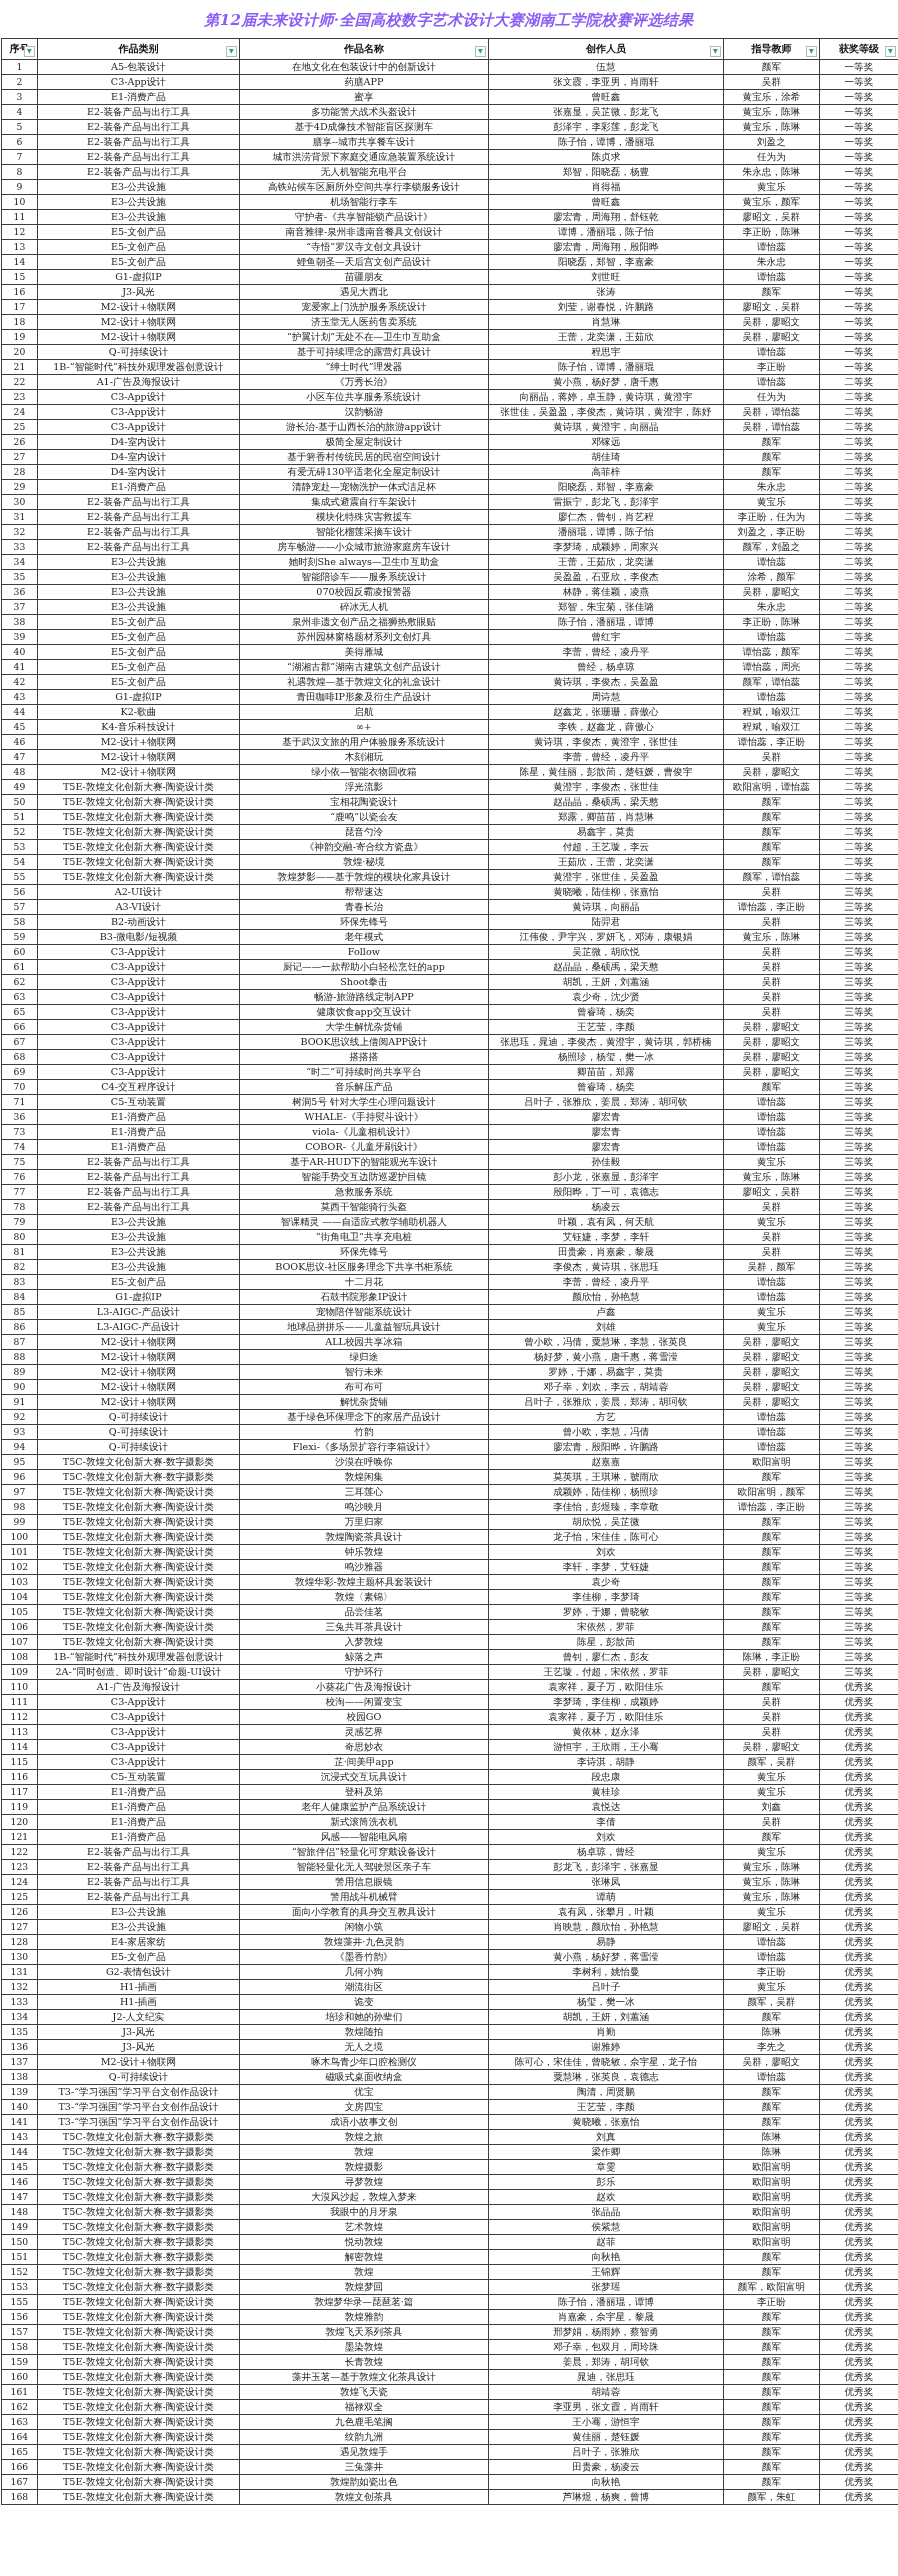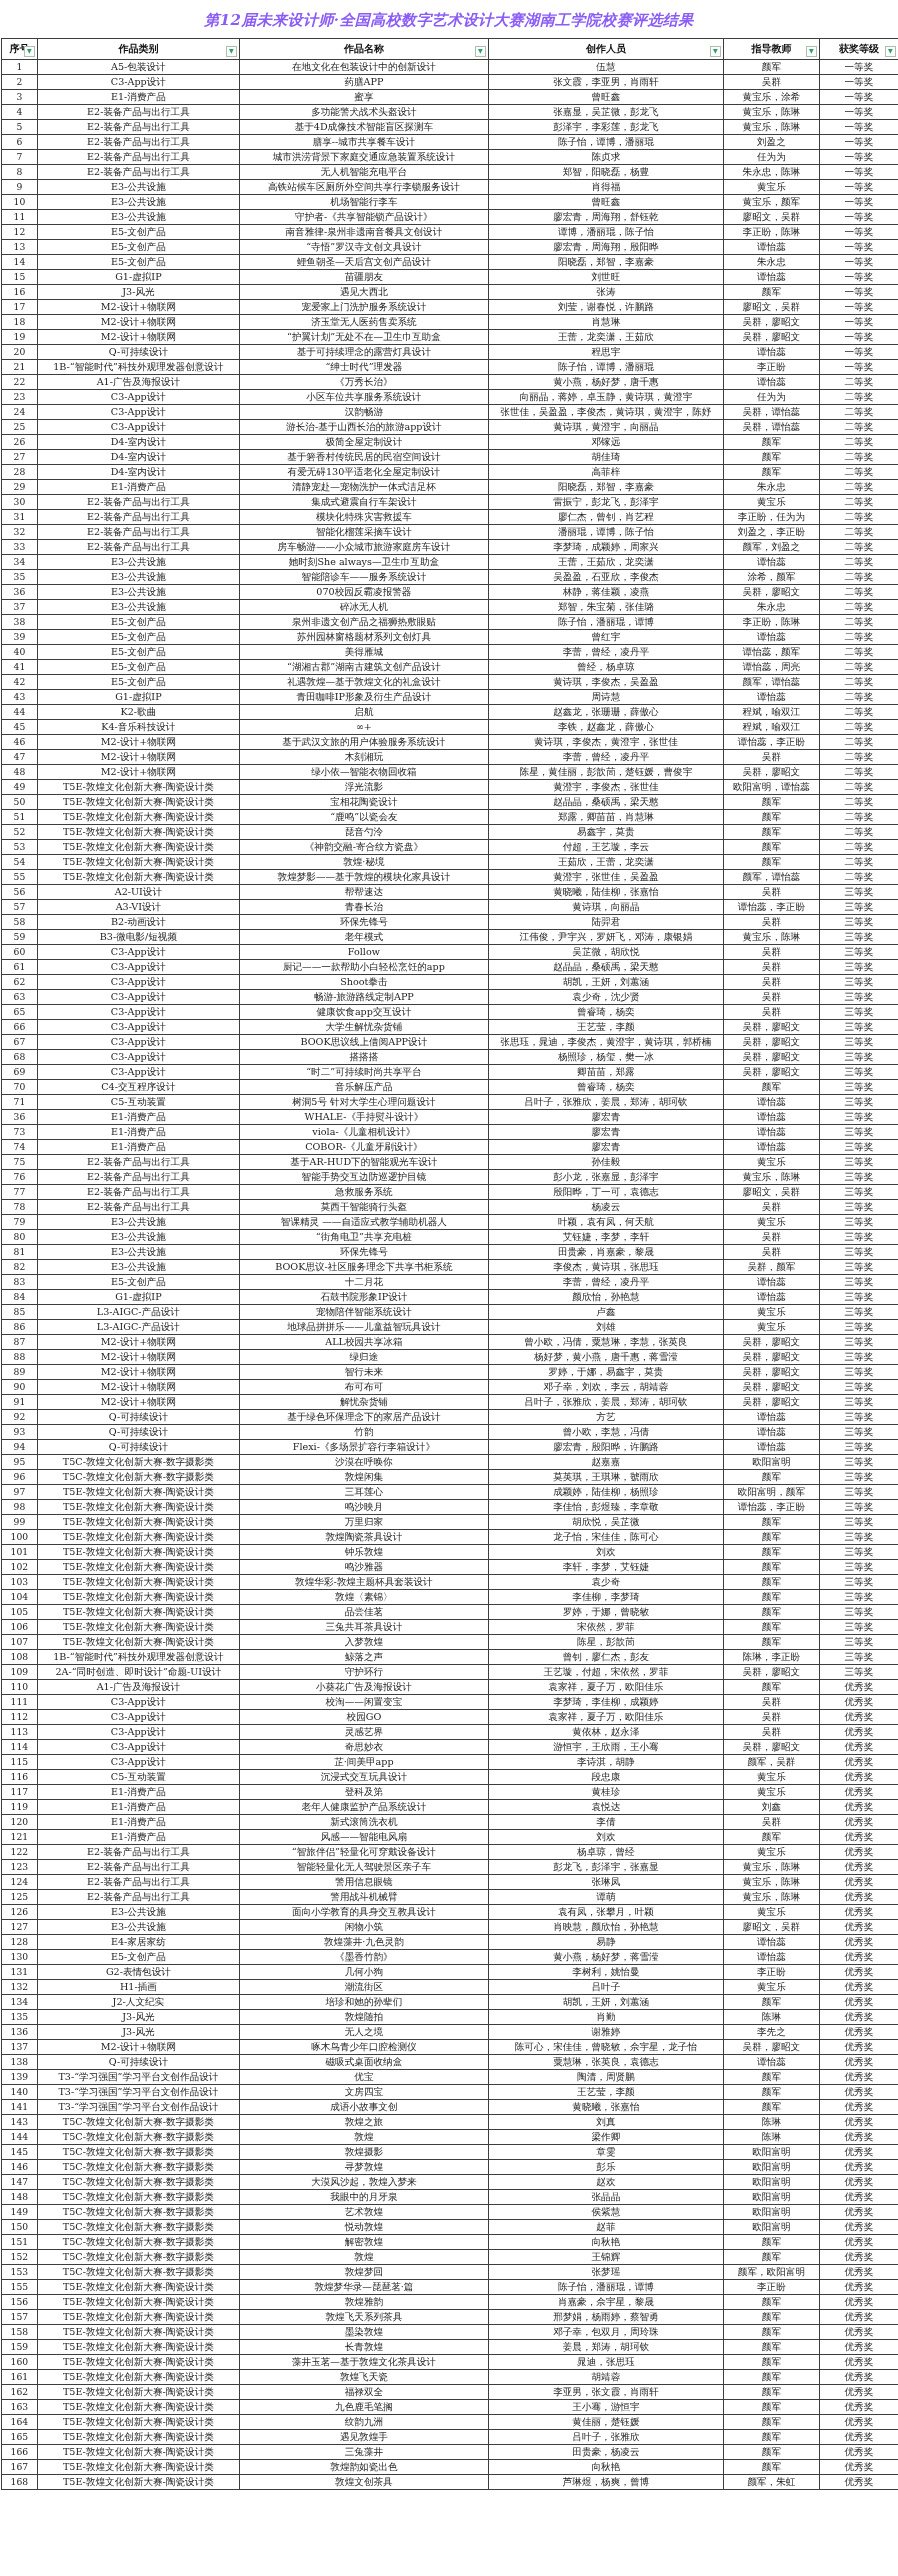--- a/index.html
+++ b/index.html
@@ -1082,20 +1082,28 @@
         </tr>
         <tr>
           <td class="c-seq">132</td>
           <td class="c-category">H1-插画</td>
           <td class="c-title">潮流街区</td>
           <td class="c-creators">吕叶子</td>
           <td class="c-advisors">黄宝乐</td>
           <td class="c-award">优秀奖</td>
         </tr>
         <tr>
+          <td class="c-seq">133</td>
+          <td class="c-category">H1-插画</td>
+          <td class="c-title">诡变</td>
+          <td class="c-creators">杨玺，樊一冰</td>
+          <td class="c-advisors">颜军，吴群</td>
+          <td class="c-award">优秀奖</td>
+        </tr>
+        <tr>
           <td class="c-seq">134</td>
           <td class="c-category">J2-人文纪实</td>
           <td class="c-title">培珍和她的孙辈们</td>
           <td class="c-creators">胡凯，王妍，刘蕙涵</td>
           <td class="c-advisors">颜军</td>
           <td class="c-award">优秀奖</td>
         </tr>
         <tr>
           <td class="c-seq">135</td>
           <td class="c-category">J3-风光</td>

